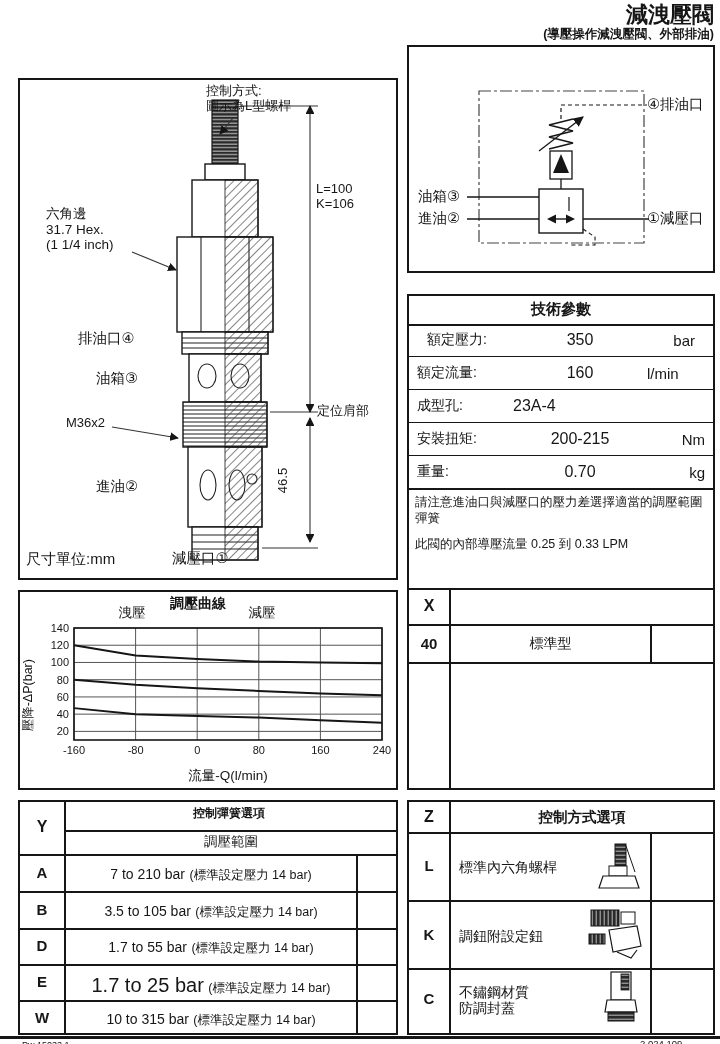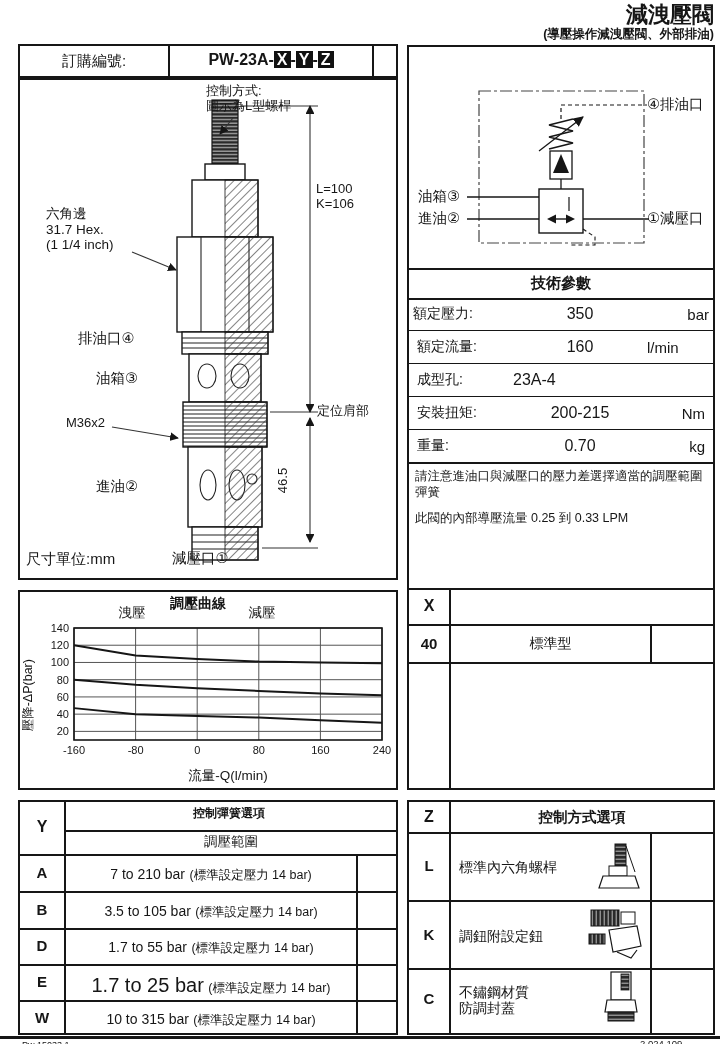--- a/index.html
+++ b/index.html
@@ -25,26 +25,20 @@
 .dim{stroke:#333;stroke-width:1.1}
 </style>
 </head>
 <body>
 
 <div id="page">
 
   <div class="lbl b" style="right:6px;top:2px;font-size:22px">減洩壓閥</div>
   <div class="lbl b" style="right:6px;top:27px;font-size:12.5px">(導壓操作減洩壓閥、外部排油)</div>
 
-  <div class="box" style="left:18px;top:44px;width:380px;height:34px">
-    <div class="vline" style="left:148px;top:0;width:2px;height:30px"></div>
-    <div class="vline" style="left:352px;top:0;width:2px;height:30px"></div>
-    <div class="lbl ctr" style="left:0;top:6px;width:148px;font-size:15px">訂購編號:</div>
-    <div class="lbl b ctr" style="left:150px;top:5px;width:202px;font-size:16px"><span>PW-23A-</span><span class="inv">X</span><span>-</span><span class="inv">Y</span><span>-</span><span class="inv">Z</span></div>
-  </div>
 
   <div class="box" style="left:18px;top:78px;width:380px;height:502px">
     <svg width="376" height="498" viewBox="0 0 376 498">
       <defs>
         <pattern id="hatch" width="6" height="6" patternUnits="userSpaceOnUse" patternTransform="rotate(45)">
           <line x1="0" y1="0" x2="0" y2="6" stroke="#333" stroke-width="1.2"></line>
         </pattern>
         <pattern id="thr" width="6" height="3.5" patternUnits="userSpaceOnUse">
           <rect width="6" height="3.5" fill="#2a2a2a"></rect>
             <line x1="0" y1="1.1" x2="6" y2="1.1" stroke="#cfcfcf" stroke-width="1"></line>
@@ -135,24 +129,24 @@
       <line x1="58" y1="172" x2="130" y2="172" stroke="#161616" stroke-width="1.3"></line>
       <line x1="174" y1="172" x2="240" y2="172" stroke="#161616" stroke-width="1.3"></line>
       <path d="M174,182 L186,190 L186,198 L162,198" fill="none" stroke="#161616" stroke-width="1.1" stroke-dasharray="4 3"></path>
     </svg>
     <div class="lbl" style="left:238px;top:49px;font-size:14.5px">④排油口</div>
     <div class="lbl" style="left:9px;top:141px;font-size:14.5px">油箱③</div>
     <div class="lbl" style="left:9px;top:163px;font-size:14.5px">進油②</div>
     <div class="lbl" style="left:238px;top:163px;font-size:14.5px">①減壓口</div>
   </div>
 
-  <div class="box" style="left:407px;top:268px;width:308px;height:376px">
+  <div class="box" style="left:407px;top:294px;width:308px;height:376px">
     <div class="lbl b ctr" style="left:0;top:4px;width:304px;font-size:15px">技術參數</div>
     <div class="hline" style="left:0;top:28px;width:304px;height:2px"></div>
-    <div class="rowflex" style="left:0;top:28px;width:304px;height:32px;padding:0 4px">
+    <div class="rowflex" style="left:0;top:28px;width:304px;height:32px;padding:0 18px">
       <span style="width:96px;font-size:14px">額定壓力:</span>
       <span style="flex:1;text-align:center;font-size:16px">350</span>
       <span style="width:58px;text-align:right;font-size:15px">bar</span>
     </div>
     <div class="hline" style="left:0;top:60px;width:304px;height:1px"></div>
     <div class="rowflex" style="left:0;top:61px;width:304px;height:32px;padding:0 8px">
       <span style="width:96px;font-size:14px">額定流量:</span>
       <span style="flex:1;text-align:center;font-size:16px">160</span>
       <span style="width:58px;text-align:left;font-size:15px">l/min</span>
     </div>

